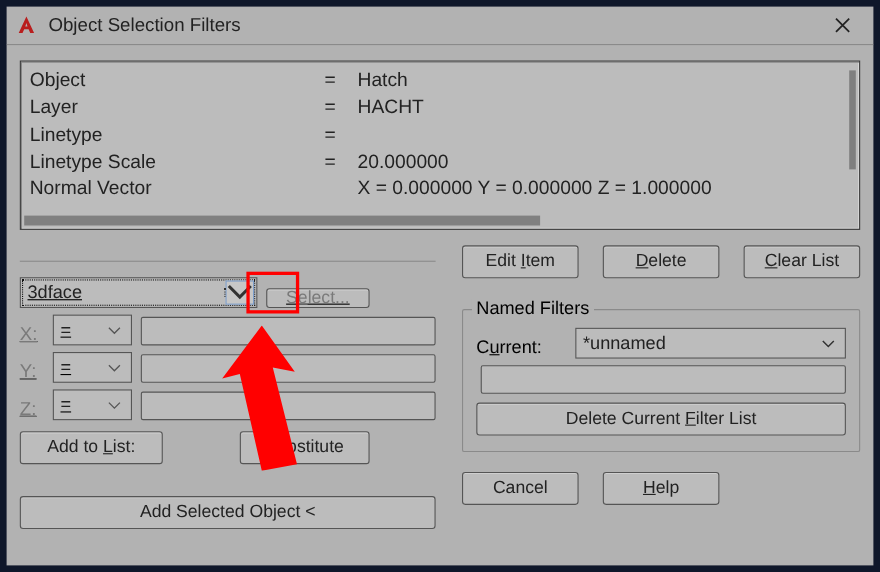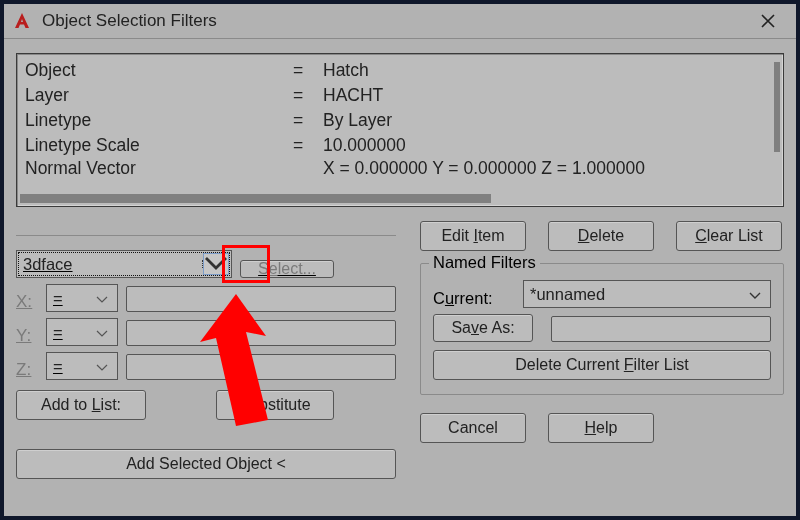--- a/index.html
+++ b/index.html
@@ -10,21 +10,21 @@
     --text:#222;
     --disabled:#7a7a7a;
     --white:#e9e9e9;
     --red:#ff0000;
     --accent:#3a78d6;
   }
   *{box-sizing:border-box;font-family:"Segoe UI",Arial,sans-serif;}
   html,body{margin:0;padding:0;background:#777;}
   .window{
     width:800px;height:520px;background:var(--bg);
-    border:4px solid #0f172a;position:relative;overflow:hidden;
+    border:6px solid #0f172a;position:relative;overflow:hidden;
   }
   
   .titlebar{height:34px;display:flex;align-items:center;padding:0 8px;}
   .logo{width:20px;height:20px;margin-right:10px;display:flex;align-items:center;justify-content:center;}
   .title{font-size:17px;color:var(--text);}
   .close{margin-left:auto;width:40px;height:30px;display:flex;align-items:center;justify-content:center;color:#1a1a1a;cursor:pointer;}
   .close svg{width:14px;height:14px;}
   .hr{height:1px;background:#8a8a8a;margin:0;}
   
   .listpanel{
@@ -91,21 +91,21 @@
   .leftbuttons{display:flex;gap:4px;margin-top:10px;align-items:center;}
   .leftbuttons .btn{height:30px;}
   .addlist{width:130px;}
   .subst{width:118px;margin-left:66px;}
 
   .addsel{width:100%;height:30px;margin-top:29px;}
 
   
   .rc-top{display:flex;gap:22px;margin-top:4px;margin-bottom:8px;}
   .rc-top .btn{width:106px;height:30px;}
-  .namedgroup{border:1px solid #8a8a8a;border-radius:2px;padding:10px 12px 14px 12px;position:relative;margin-top:12px;}
+  .namedgroup{border:1px solid #8a8a8a;border-radius:2px;padding:10px 12px 14px 12px;position:relative;margin-top:28px;}
   .namedgroup .ng-label{position:absolute;top:-11px;left:8px;background:var(--bg);font-size:16.5px;padding:0 4px;}
   .ng-row{display:flex;align-items:flex-end;gap:14px;margin:6px 0;}
   .ng-row .lbl{font-size:16.5px;width:76px;}
   .ng-combo{flex:1;}
   .saveas-btn{width:100px;height:28px;}
   .saveas-input{flex:1;height:26px;border:1px solid #555;border-radius:2px;background:var(--panel);margin-left:4px;}
   .delcf{width:100%;height:30px;margin-top:8px;}
 
   .rc-bottom{display:flex;gap:22px;margin-top:18px;}
   .rc-bottom .btn{width:106px;height:30px;}
@@ -142,26 +142,25 @@
       <span class="c3">Hatch</span>
     </div>
     <div class="listrow">
       <span class="c1">Layer</span>
       <span class="c2">=</span>
       <span class="c3">HACHT</span>
     </div>
     <div class="listrow">
       <span class="c1">Linetype</span>
       <span class="c2">=</span>
-      <span class="c3">By Layer</span>
     </div>
     <div class="listrow">
       <span class="c1">Linetype Scale</span>
       <span class="c2">=</span>
-      <span class="c3">10.000000</span>
+      <span class="c3">20.000000</span>
     </div>
     <div class="listrow truncated">
       <span class="c1">Normal Vector</span>
       <span class="c2"></span>
       <span class="c3">X =   0.000000     Y =  0.000000     Z =  1.000000</span>
     </div>
     <div class="vscroll"></div>
     <div class="hscroll">
         <div class="thumb"></div>
       </div>
@@ -251,23 +250,20 @@
         <div class="ng-row">
           <span class="lbl">C<span class="u">u</span>rrent:</span>
           <div class="combo ng-combo">
             <span>*unnamed</span>
             <span class="arrow"><svg viewBox="0 0 12 8">
                   <path d="M1 1 L6 6 L11 1" stroke="#333" stroke-width="1.4" fill="none"></path>
                 </svg></span>
           </div>
         </div>
         <div class="ng-row">
-          <div class="btn saveas-btn">
-              <span>Sa<span class="u">v</span>e As:</span>
-            </div>
           <div class="saveas-input"></div>
         </div>
         <div class="btn delcf">
           <span>Delete Current <span class="u">F</span>ilter List</span>
         </div>
       </div>
 
       <div class="rc-bottom">
         <div class="btn">
             <span>Cancel</span>

